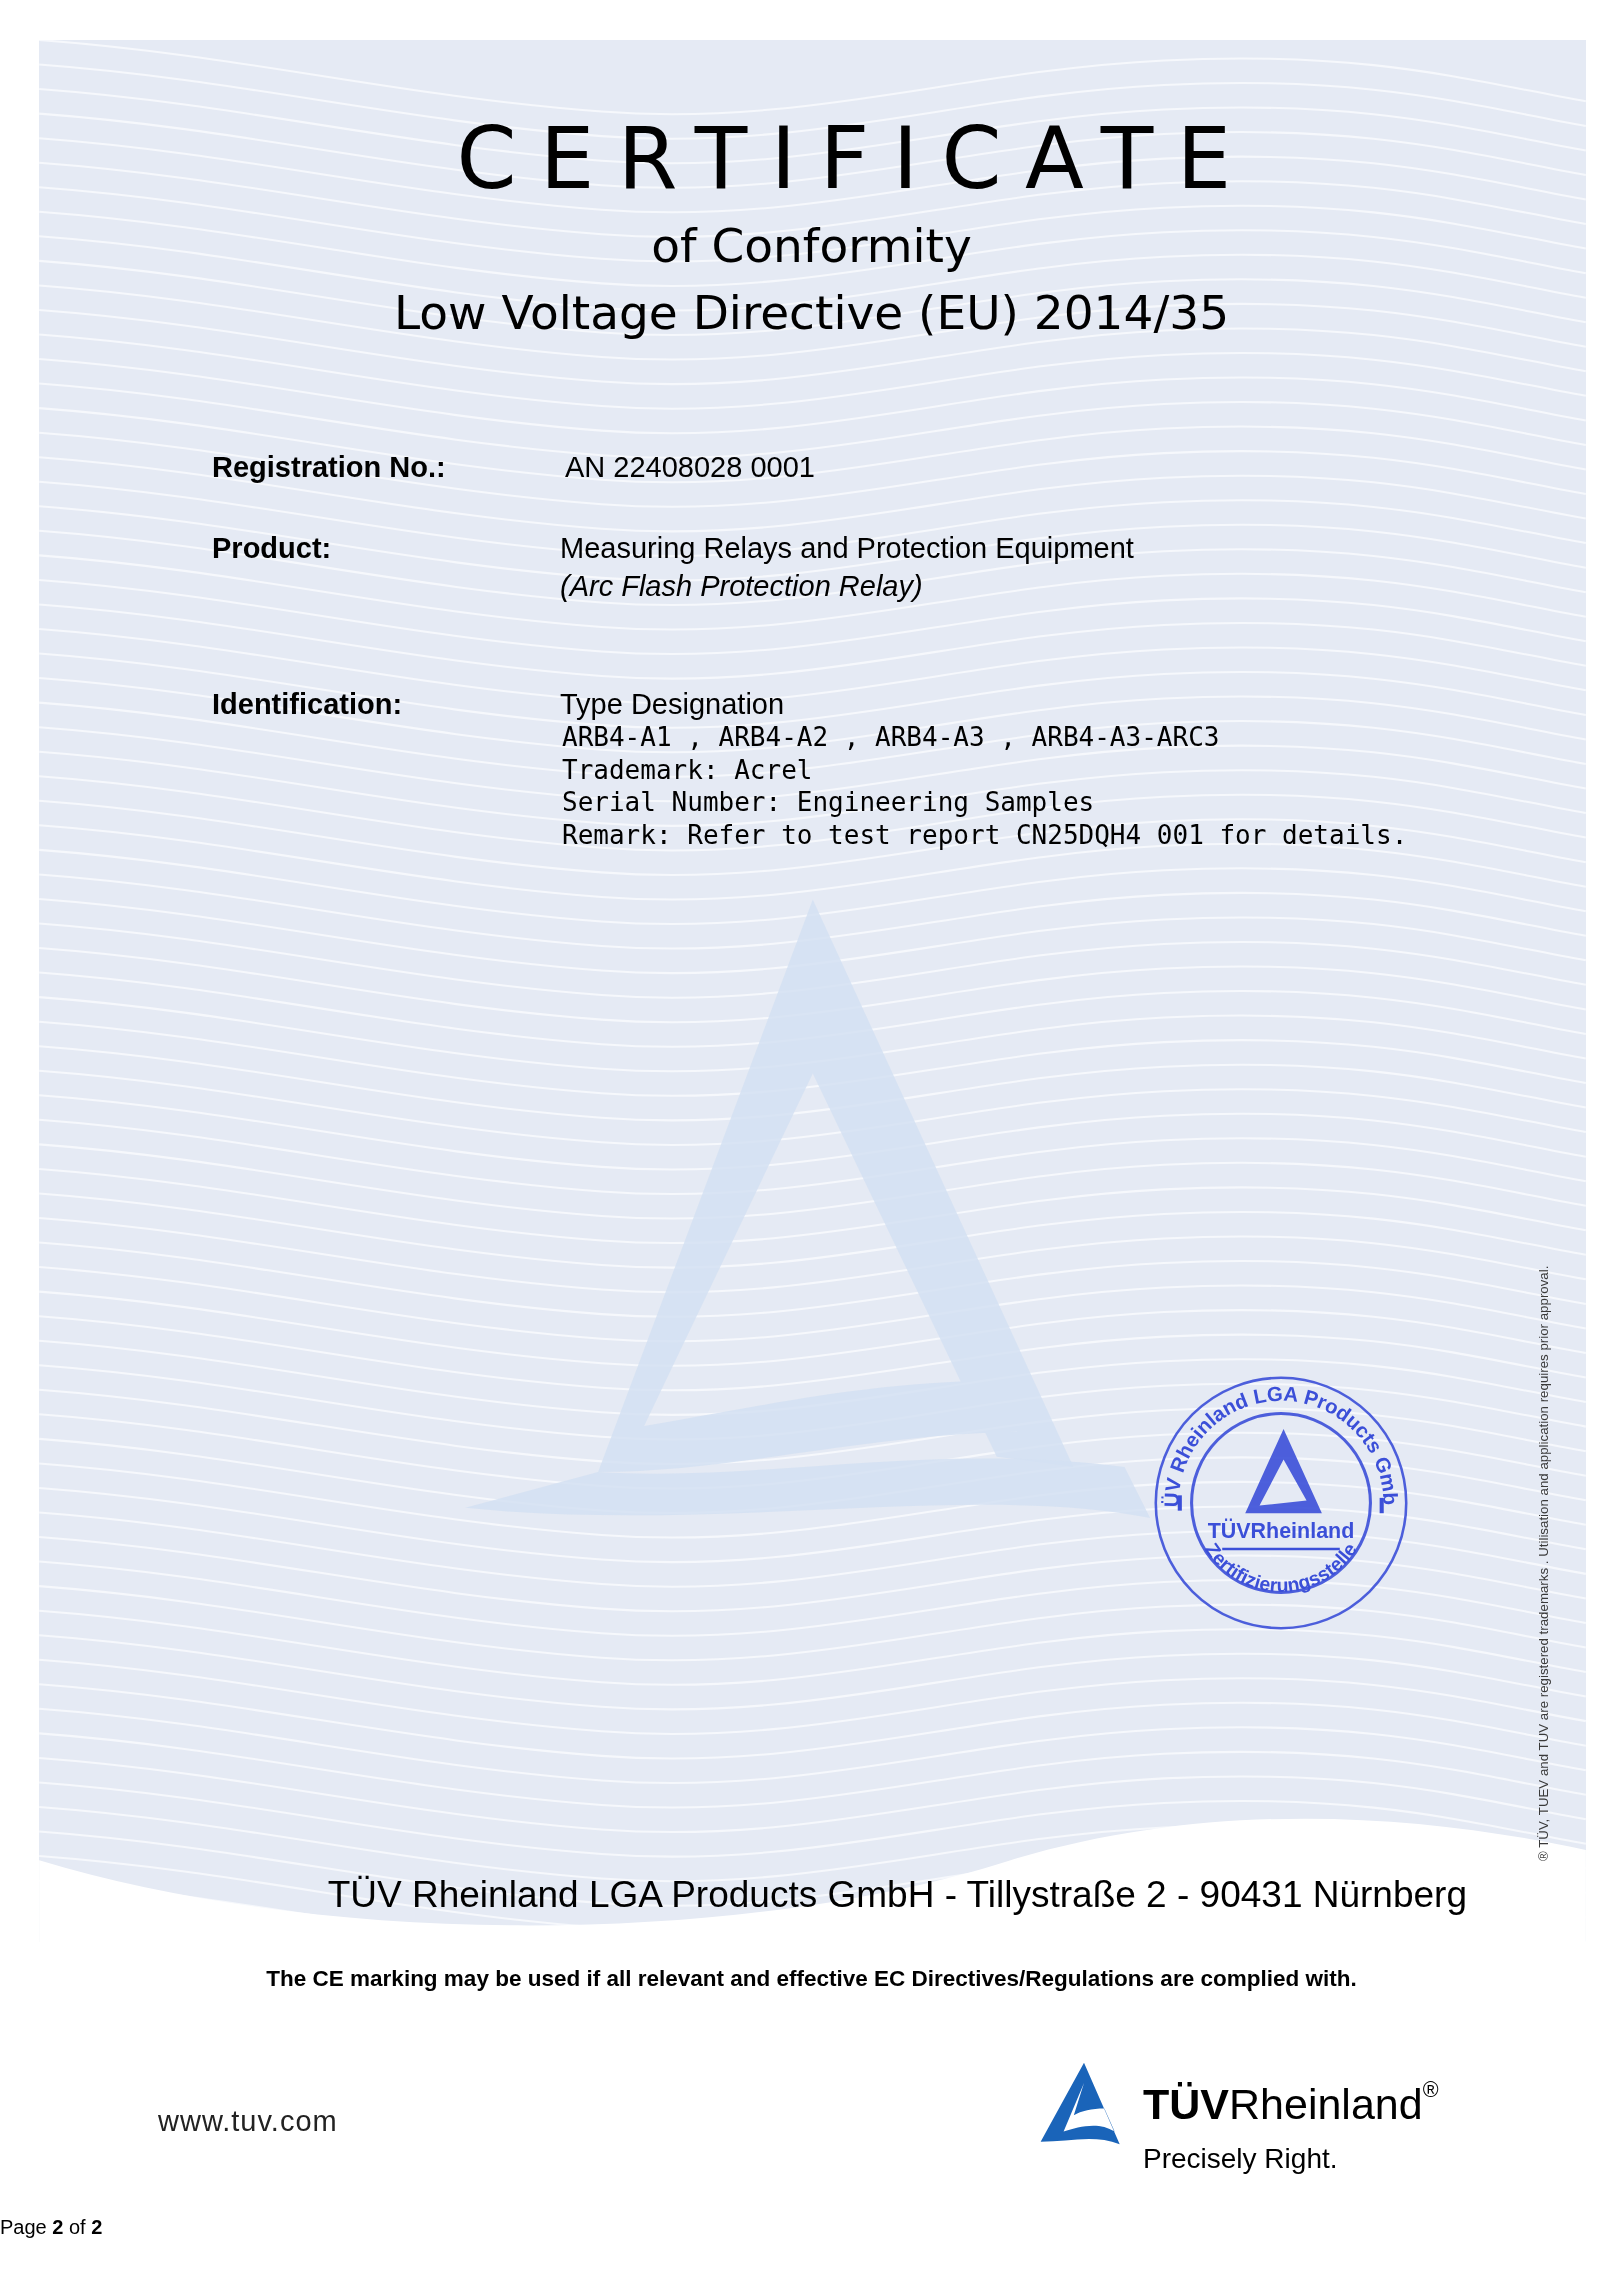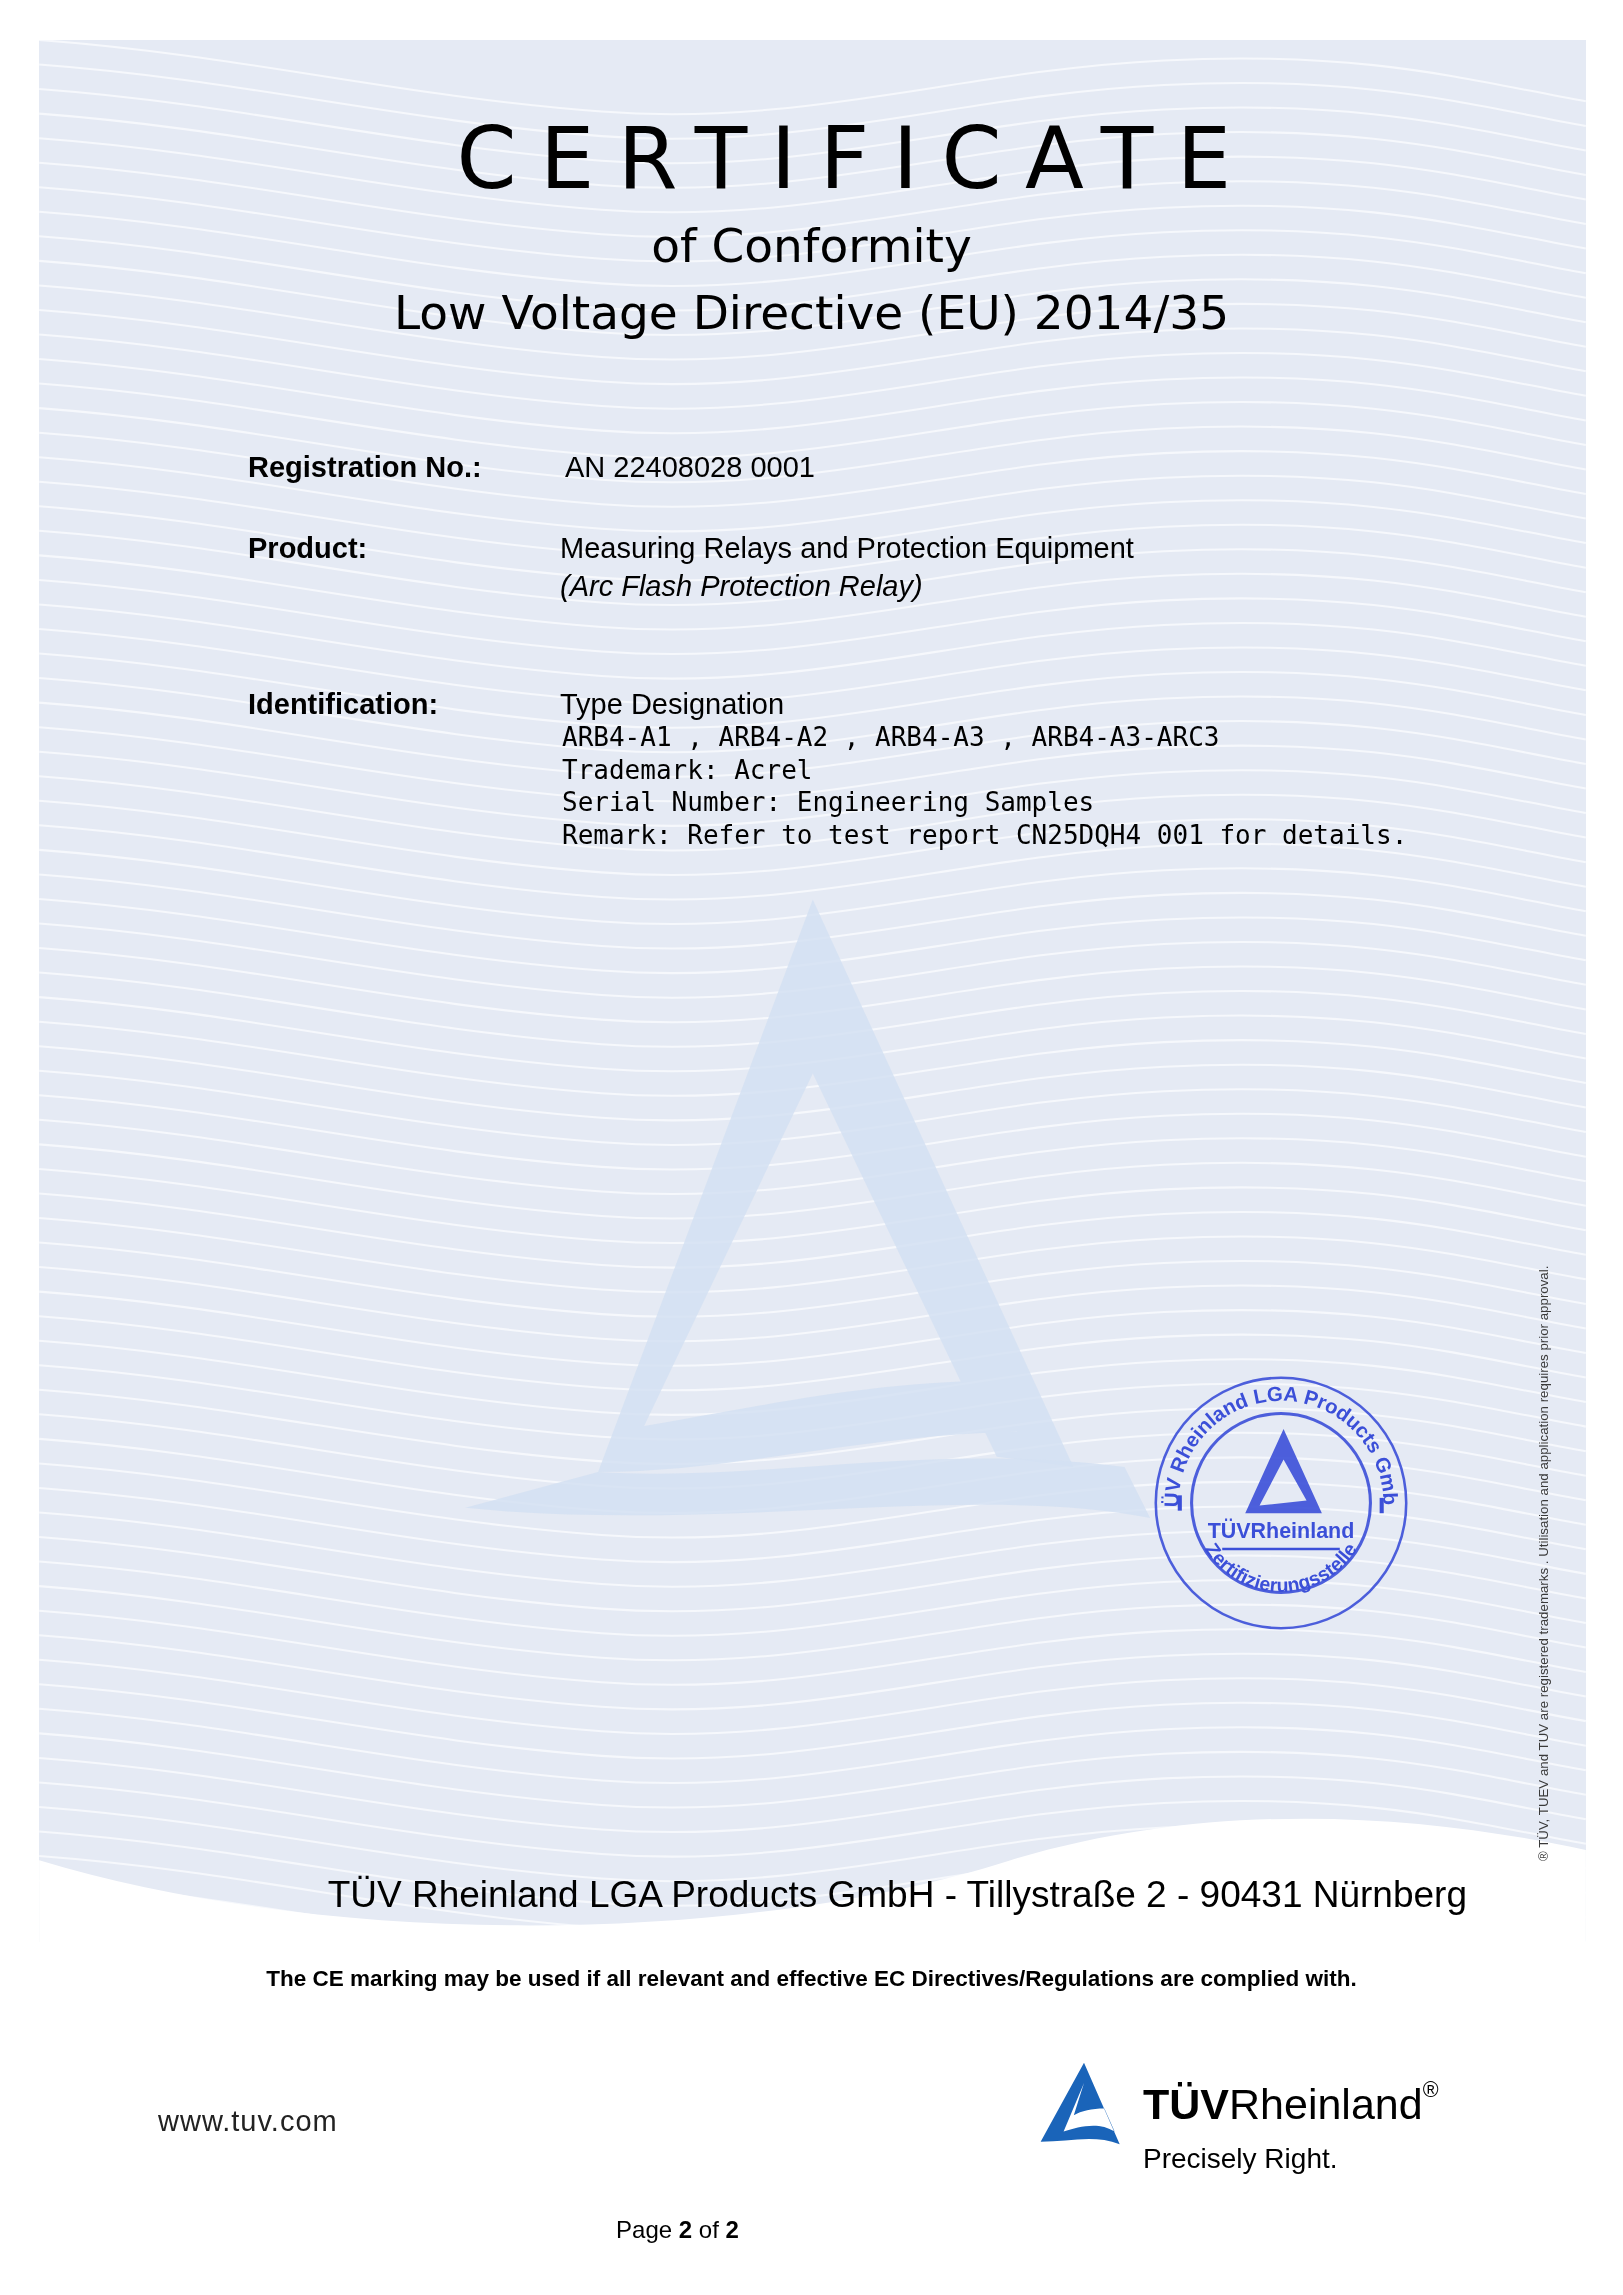--- a/index.html
+++ b/index.html
@@ -12,21 +12,21 @@
 
   .watermark { position: absolute; left: 0; top: 0; }
 
   .title { position: absolute; left: 0; width: 1623px; text-align: center;
            font-family: "DejaVu Sans", sans-serif; font-weight: normal; }
   .title-main { top: 115px; font-size: 86px; letter-spacing: 23.5px; line-height: 1; padding-left: 18px; box-sizing: border-box; margin-left: 35px; }
   .title-sub  { top: 222px; font-size: 47px; line-height: 1; }
   .title-dir  { top: 289px; font-size: 47px; line-height: 1; }
 
   .field-label { position: absolute; left: 212px; font-weight: bold; font-size: 29px;
-                 font-family: "Liberation Sans", sans-serif; margin-left: 36px; }
+                 font-family: "Liberation Sans", sans-serif; }
   .field-value { position: absolute; left: 560px; font-size: 29px;
                  font-family: "Liberation Sans", sans-serif; }
   .italic { font-style: italic; }
   .mono { position: absolute; left: 562px; font-family: "DejaVu Sans Mono", monospace;
           font-size: 26px; line-height: 33px; white-space: pre; }
 
   .side-note { position: absolute; left: 1536px; top: 1861px; transform-origin: 0 0;
                transform: rotate(-90deg); font-size: 13.3px; color: #3a3a3a; white-space: nowrap;
                font-family: "Liberation Sans", sans-serif; width: 716px; }
 
@@ -38,21 +38,21 @@
              font-weight: bold; font-size: 22.5px; }
 
   .website { position: absolute; left: 158px; top: 2105px; font-size: 29px; color: #222;
              letter-spacing: 1px; }
   .logo { position: absolute; left: 1033px; top: 2060px; }
   .logo-brand { position: absolute; left: 1143px; top: 2083px; font-size: 43px; line-height: 1; white-space: nowrap; }
   .logo-brand b { font-weight: bold; }
   .logo-brand sup { font-size: 21.5px; vertical-align: top; position: relative; top: -3.1px; }
   .logo-tagline { position: absolute; left: 1143px; top: 2145px; font-size: 28px; line-height: 1; }
 
-  .page-num { position: absolute; top: 2216px; left: 0; width: 1355px; text-align: center; font-size: 24px; }
+  .page-num { position: absolute; top: 2216px; left: 0; width: 1355px; text-align: left; font-size: 20px; }
   .page-num b { font-weight: bold; }
 </style>
 </head>
 <body>
 
 <div class="panel">
   <svg class="waves" width="1547" height="1902" viewBox="0 0 3025 3720">
     <defs>
       <path id="w" d="M0,0 C400,30 700,110 1100,140 C1500,170 1800,60 2200,40 C2600,20 2800,80 3025,120" fill="none" stroke="#f6f8fc" stroke-width="4"></path>
     </defs>

